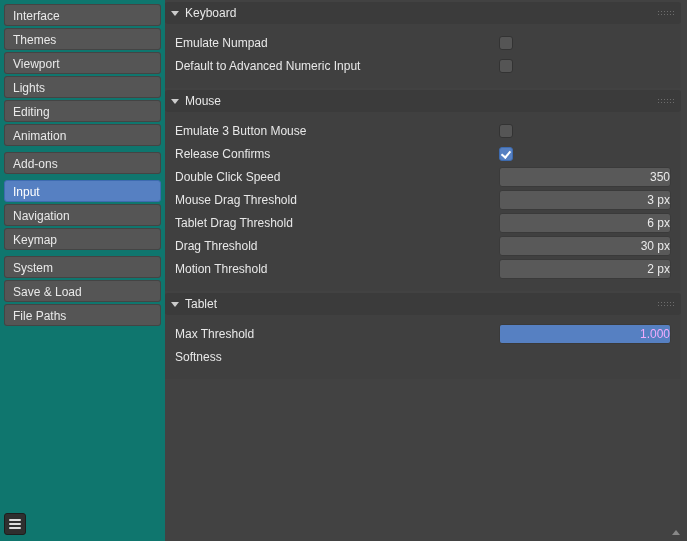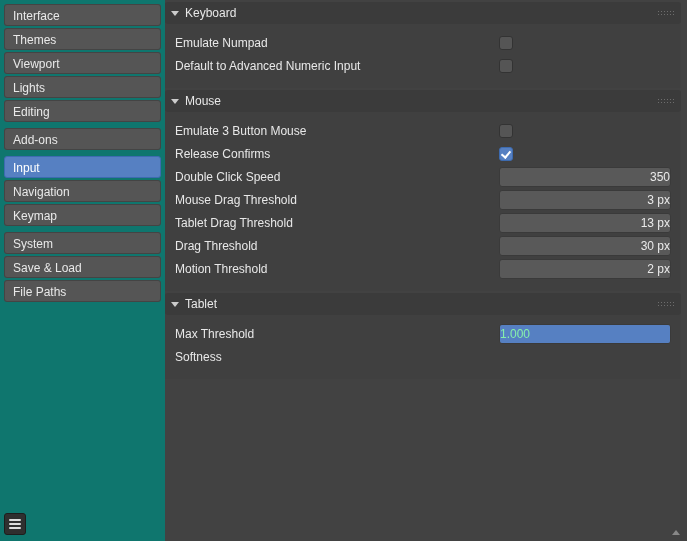--- a/index.html
+++ b/index.html
@@ -76,36 +76,37 @@
     cursor: ew-resize;
   }
 
   .slider-field {
     width: 172px; height: 20px; border: 1px solid #3a3a3a; border-radius: 3px;
     position: relative; overflow: hidden; cursor: ew-resize; background: #595959;
   }
   .slider-fill { position: absolute; inset: 0; }
   .slider-fill.full { background: #5680c2; }
   .slider-fill.zero { background: #5680c2; width: 3px; }
-  .slider-text { position: relative; z-index: 1; text-align: left; line-height: 18px; color: #86efac; }
+  .slider-text { position: relative; z-index: 1; text-align: right; line-height: 18px; color: #f0abfc; }
 
 </style>
 </head>
 <body>
 
 <div class="app">
 
   <div class="sidebar">
     <div id="sidebar-groups">
         <div class="sidebar-group">
           <div class="side-item">Interface</div>
           <div class="side-item">Themes</div>
           <div class="side-item">Viewport</div>
           <div class="side-item">Lights</div>
           <div class="side-item">Editing</div>
+          <div class="side-item">Animation</div>
         </div>
         <div class="sidebar-group">
           <div class="side-item">Add-ons</div>
         </div>
         <div class="sidebar-group">
           <div class="side-item active">Input</div>
           <div class="side-item">Navigation</div>
           <div class="side-item">Keymap</div>
         </div>
         <div class="sidebar-group">
@@ -167,21 +168,21 @@
         <div class="row">
           <div class="row-label">Double Click Speed</div>
           <div class="num-field">350</div>
         </div>
         <div class="row">
           <div class="row-label">Mouse Drag Threshold</div>
           <div class="num-field">3 px</div>
         </div>
         <div class="row">
           <div class="row-label">Tablet Drag Threshold</div>
-          <div class="num-field">13 px</div>
+          <div class="num-field">6 px</div>
         </div>
         <div class="row">
           <div class="row-label">Drag Threshold</div>
           <div class="num-field">30 px</div>
         </div>
         <div class="row">
           <div class="row-label">Motion Threshold</div>
           <div class="num-field">2 px</div>
         </div>
       </div>

